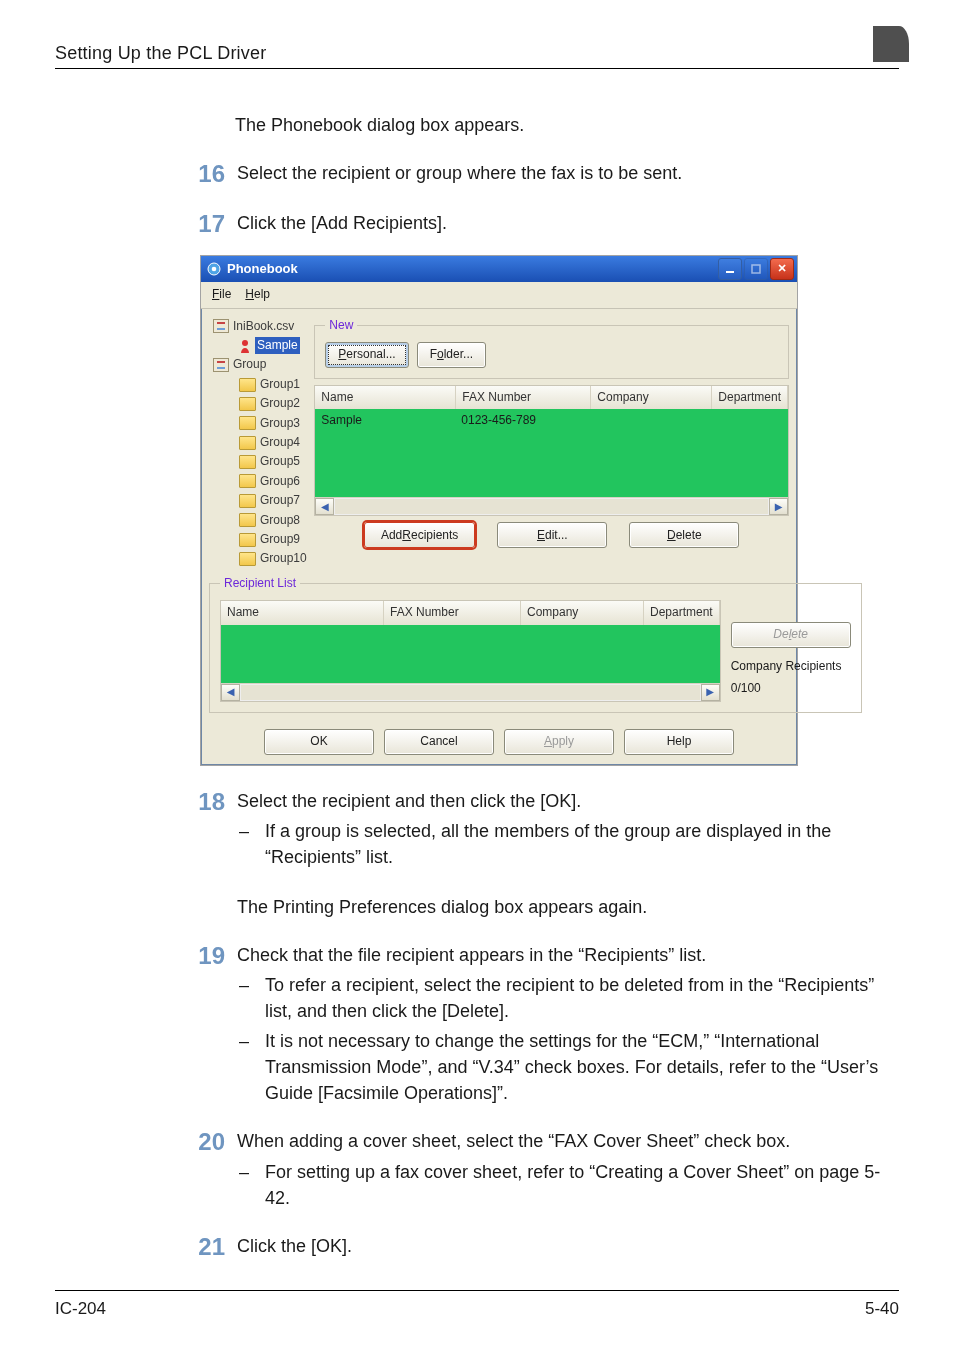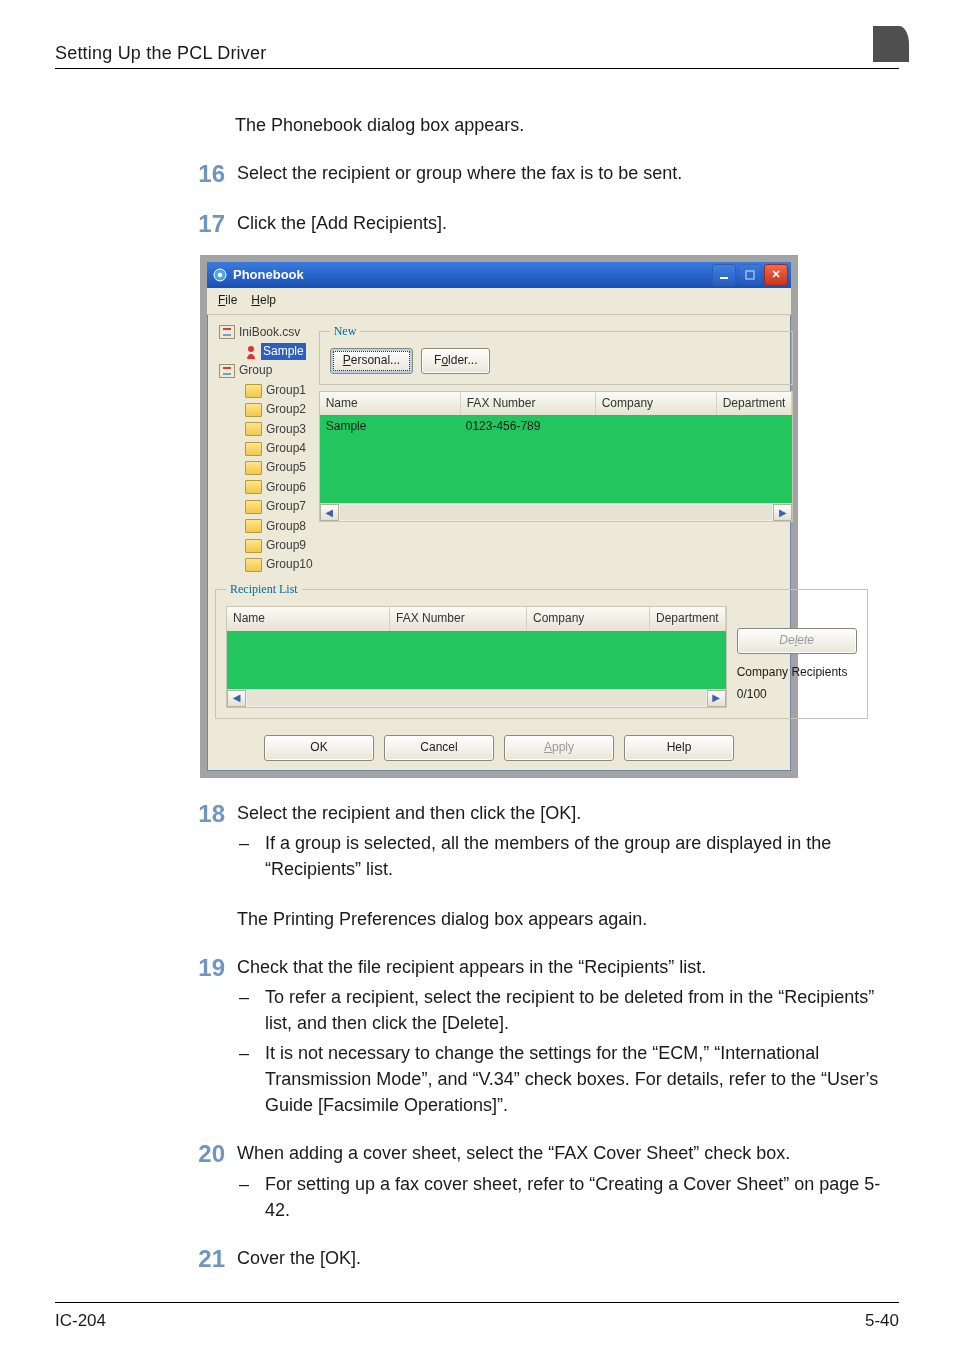--- a/index.html
+++ b/index.html
@@ -25,21 +25,21 @@
   .indent1{margin-left:180px;margin-right:5px;margin-top:8px;margin-bottom:10px;}
   .step{display:flex;gap:12px;align-items:flex-start;margin-top:22px;margin-left:140px;margin-right:5px;}
   .step .num{min-width:30px;text-align:right;font-size:24px;font-weight:700;color:var(--step-blue);font-family:"Helvetica Neue",Arial,sans-serif;line-height:1.15;}
   .step .txt{flex:1;font-size:18px;}
   .sub{display:flex;gap:14px;margin-top:4px;}
   .sub .dash{min-width:14px;text-align:center;}
   .footer{display:flex;justify-content:space-between;font-size:17px;border-top:1px solid #000;margin-top:30px;padding-top:8px;}
 
   
   .dlg-wrap{margin:18px auto 10px;margin-left:145px;width:598px;}
-  .dlg{border:7px solid #a3a3a3;background:var(--xp-gray);box-shadow:0 0 0 1px #6e87a6 inset;}
+  .dlg{border:1px solid #a3a3a3;background:var(--xp-gray);box-shadow:0 0 0 1px #6e87a6 inset;}
   .titlebar{display:flex;align-items:center;justify-content:space-between;height:26px;padding:0 3px 0 6px;color:#fff;font-weight:700;font-size:13px;background:linear-gradient(#3a7be0,#1a4fb3);}
   .titlebar .left{display:flex;align-items:center;gap:6px;}
   .titlebar .icon{width:14px;height:14px;display:flex;align-items:center;justify-content:center;}
   .titlebar .btns{display:flex;gap:2px;}
   .titlebar .wbtn{width:22px;height:20px;border:1px solid #335ea3;border-radius:3px;display:flex;align-items:center;justify-content:center;background:linear-gradient(#3f7ee0,#255dc1);color:#fff;font-size:11px;}
   .titlebar .wbtn.close{background:linear-gradient(#f26b4e,#c7321a);border-color:#a02a15;font-weight:700;}
   .menubar{display:flex;gap:4px;padding:3px 6px;font-size:12px;background:var(--xp-gray);border-bottom:1px solid var(--xp-gray-dark);}
   .menubar .mi{padding:1px 5px;}
   .menubar .mi u{text-decoration:underline;}
   .content{display:flex;gap:6px;padding:8px 8px 6px 8px;}
@@ -48,21 +48,21 @@
   .tree-item.indent{padding-left:30px;}
   .tree-item.indent.sel span.lbl{background:var(--highlight-bg);color:var(--highlight-fg);padding:0 2px;}
   .tree-ico{width:14px;height:12px;display:inline-block;}
   .tree-ico.card{background:#efe9d6;border:1px solid #9c9271;position:relative;}
   .tree-ico.card::after{content:"";position:absolute;inset:2px 3px;border-top:2px solid #c74444;border-bottom:2px solid #6f9ed8;}
   .tree-ico.person{width:12px;height:14px;}
   .tree-ico.folder{width:15px;height:12px;background:linear-gradient(#ffe58a,#f2c74b);border:1px solid #b99a36;border-radius:1px;}
   .right{flex:1;display:flex;flex-direction:column;gap:6px;}
   fieldset{border:1px solid #c9c5b6;padding:8px 10px 10px;margin:0;}
   legend{font-size:12px;padding:0 4px;}
-  legend.blue{color:#0369a1;font-family:Liberation Serif, serif;}
+  legend.blue{color:#6d28d9;}
   .xpbtn{display:inline-flex;align-items:center;justify-content:center;height:24px;padding:0 12px;font-size:12px;border:1px solid #8a8a7a;border-radius:3px;background:linear-gradient(#fff,#e8e5d8);box-shadow:inset 0 0 0 1px #fff;color:#222;}
   .xpbtn.focus{outline:1px dotted #333;outline-offset:-4px;box-shadow:0 0 0 2px #b8cfe8 inset;}
   .xpbtn.disabled{color:#9a9a9a;}
   .xpbtn.hl{box-shadow:0 0 0 2px #cc3a1f;border-color:#cc3a1f;}
   .row-btns{display:flex;gap:8px;align-items:center;}
   .table{border:1px solid #c9c5b6;background:#22c55e;}
   .thead{display:flex;background:linear-gradient(#fbfbf7,#e6e3d3);}
   .th{font-size:12px;padding:3px 6px;border-right:1px solid #d6d2c2;color:#333;}
   .tbody{height:88px;overflow:hidden;position:relative;}
   .tr{display:flex;font-size:12px;}
@@ -227,20 +227,31 @@
                   <div class="td colD"></div>
                 </div>
               </div>
               <div class="hscroll">
                 <div class="arrow">◀</div>
                 <div class="track"></div>
                 <div class="arrow">▶</div>
               </div>
             </div>
 
+            <div class="row-btns" style="justify-content:center;gap:22px;">
+              <span class="xpbtn hl" style="padding:0 16px;">Add <u>R</u><span>ecipients</span></span>
+              <span class="xpbtn btn-wide">
+                  <u>E</u>
+                  <span>dit...</span>
+                </span>
+              <span class="xpbtn btn-wide">
+                  <u>D</u>
+                  <span>elete</span>
+                </span>
+            </div>
           </div>
         </div>
 
         <div style="padding:0 8px 6px;">
           <fieldset>
             <legend class="blue">Recipient List</legend>
             <div class="rcpt-row">
               <div class="table rcpt-table rcpt-cols" style="flex:1">
                 <div class="thead">
                   <div class="th colA">Name</div>
@@ -309,21 +320,21 @@
         <div>When adding a cover sheet, select the “FAX Cover Sheet” check box.</div>
         <div class="sub">
             <span class="dash">–</span>
             <span>For setting up a fax cover sheet, refer to “Creating a Cover Sheet” on page 5-42.</span>
           </div>
       </div>
     </div>
 
     <div class="step">
       <div class="num">21</div>
-      <div class="txt">Cover the [OK].</div>
+      <div class="txt">Click the [OK].</div>
     </div>
   </div>
 
   <div class="footer">
     <span>IC-204</span>
     <span>5-40</span>
   </div>
 </div>
 
 </body></html>

